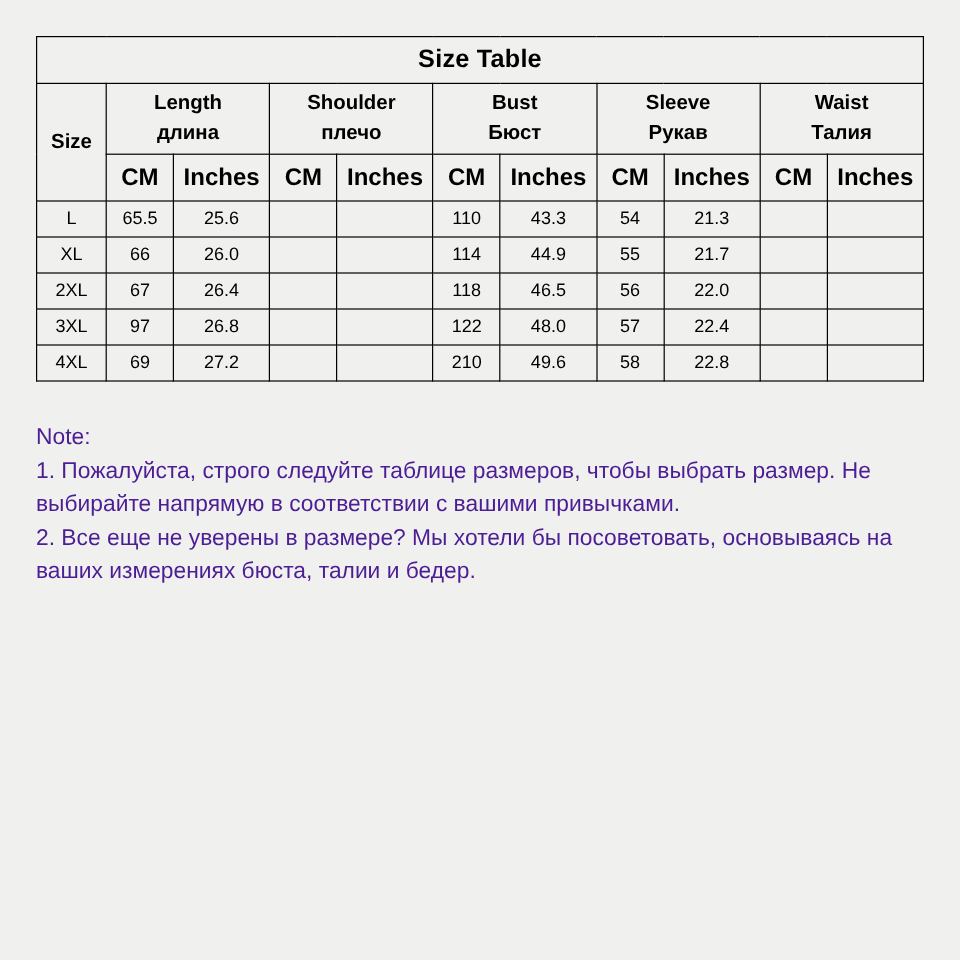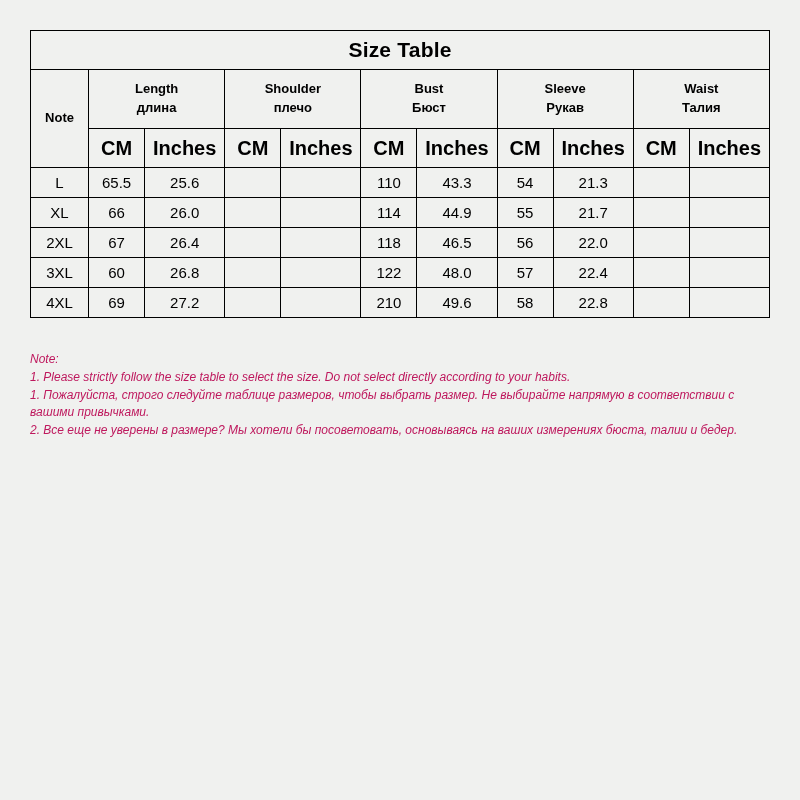--- a/index.html
+++ b/index.html
@@ -30,45 +30,44 @@
     font-weight: normal;
   }
   .title-row th {
     height: 38px;
     font-size: 21px;
     font-weight: bold;
     letter-spacing: 0.2px;
   }
   .group-row th {
     height: 58px;
-    font-size: 13px;
+    font-size: 17px;
     font-weight: bold;
     line-height: 1.45;
   }
   .size-head {
     font-size: 15px;
     font-weight: bold;
   }
   .unit-row th {
     height: 38px;
     font-size: 20px;
     font-weight: bold;
   }
   .data-row td {
     height: 29px;
     font-size: 15px;
   }
   .group-line { display: block; }
   .notes {
     margin-top: 33px;
     width: 745px;
-    font-size: 12px;
+    font-size: 19px;
     line-height: 1.48;
-    color: #be185d;
-    font-style: italic;
+    color: #4c1d95;
   }
   .notes p { margin: 0; }
   .notes-ru-heading { margin-top: 24px !important; }
 </style>
 </head>
 <body>
 
 <div class="page">
 
   <table class="size-table">
@@ -85,21 +84,21 @@
       <col style="width:56px">
         <col style="width:80px">
     </colgroup>
 
     <tbody>
         <tr class="title-row">
       <th colspan="11">Size Table</th>
     </tr>
 
     <tr class="group-row">
-      <th rowspan="2" class="size-head">Note</th>
+      <th rowspan="2" class="size-head">Size</th>
       <th colspan="2">
         <span class="group-line">Length</span>
         <span class="group-line">длина</span>
       </th>
       <th colspan="2">
         <span class="group-line">Shoulder</span>
         <span class="group-line">плечо</span>
       </th>
       <th colspan="2">
         <span class="group-line">Bust</span>
@@ -165,21 +164,21 @@
       <td>118</td>
       <td>46.5</td>
       <td>56</td>
       <td>22.0</td>
       <td></td>
       <td></td>
     </tr>
 
     <tr class="data-row">
       <td>3XL</td>
-      <td>60</td>
+      <td>97</td>
       <td>26.8</td>
       <td></td>
       <td></td>
       <td>122</td>
       <td>48.0</td>
       <td>57</td>
       <td>22.4</td>
       <td></td>
       <td></td>
     </tr>
@@ -195,18 +194,17 @@
       <td>58</td>
       <td>22.8</td>
       <td></td>
       <td></td>
     </tr>
   </tbody>
     </table>
 
   <div class="notes">
     <p>Note:</p>
-    <p>1. Please strictly follow the size table to select the size. Do not select directly according to your habits.</p>
     <p>1. Пожалуйста, строго следуйте таблице размеров, чтобы выбрать размер. Не выбирайте напрямую в соответствии с вашими привычками.</p>
     <p>2. Все еще не уверены в размере? Мы хотели бы посоветовать, основываясь на ваших измерениях бюста, талии и бедер.</p>
   </div>
 
 </div>
 
 </body></html>

